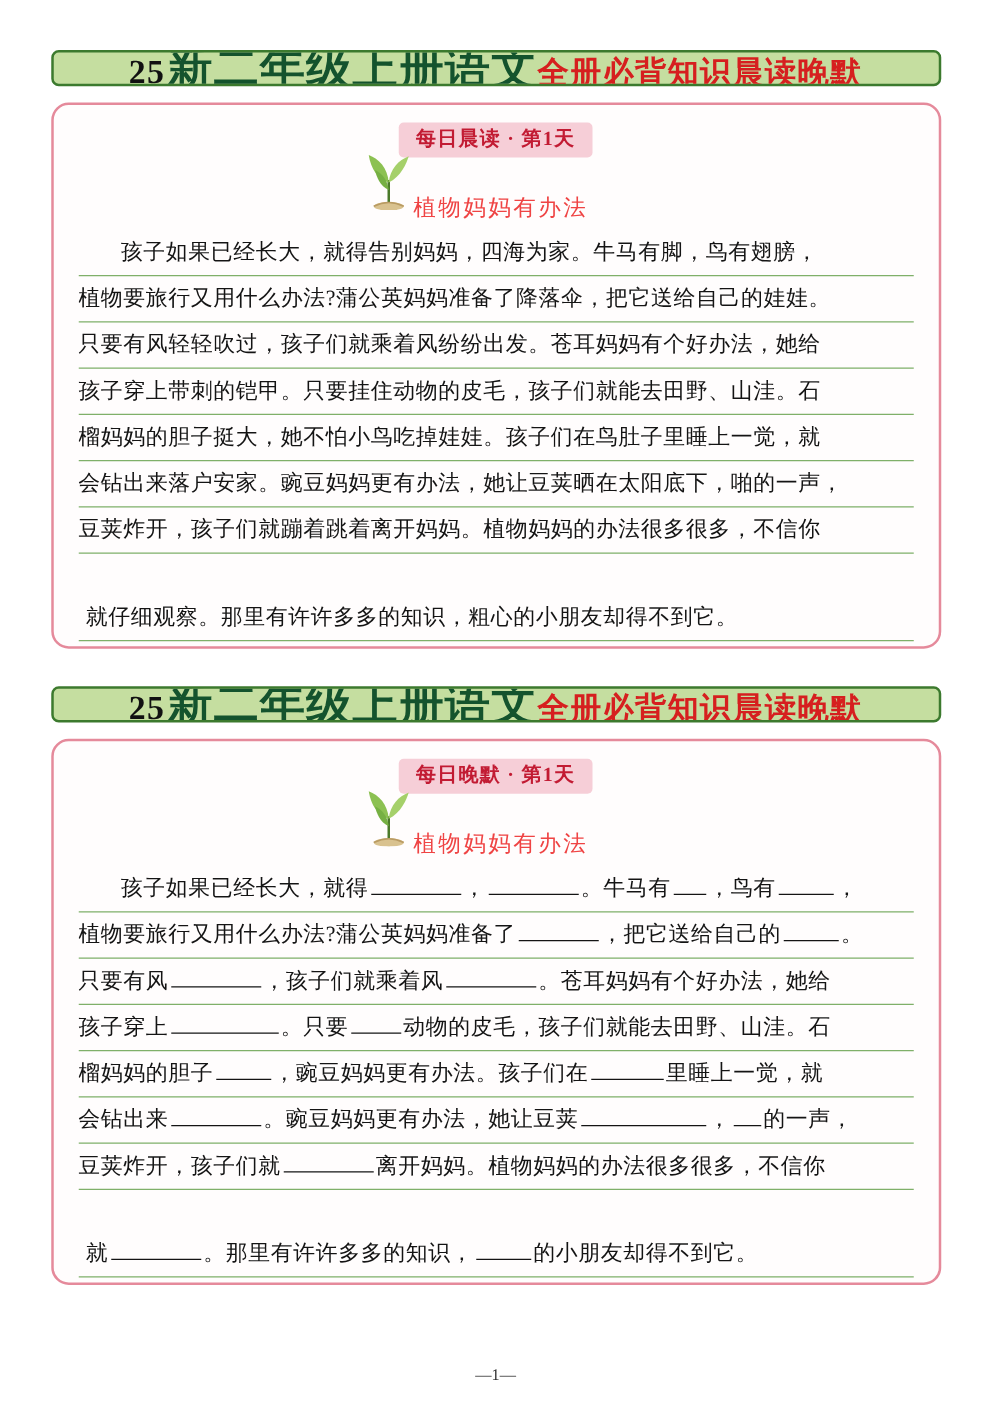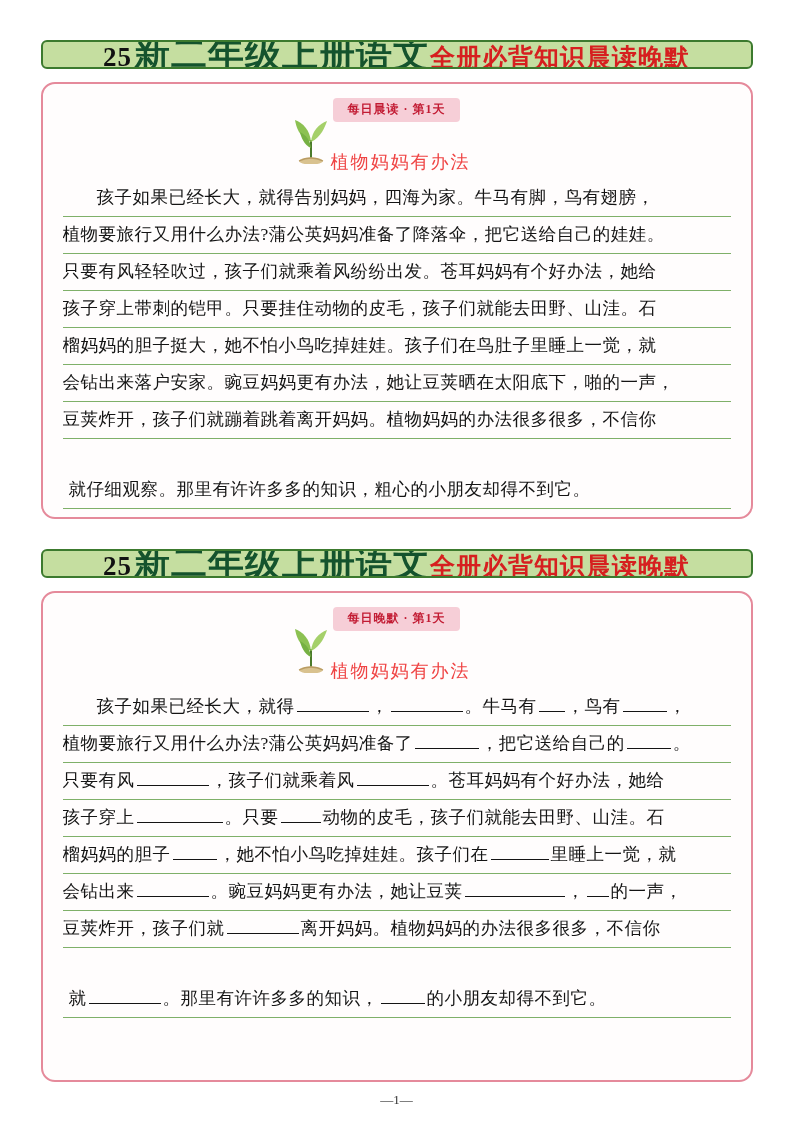--- a/index.html
+++ b/index.html
@@ -61,31 +61,31 @@
   .card {
     width: 712px;
     margin: 13px auto 0 auto;
     border: 2px solid #e58a9b;
     border-radius: 14px;
     background: #fffdfd;
     padding: 14px 20px 18px 20px;
     position: relative;
   }
   .card.first { height: 437px; }
-  .card.second { height: 491px; }
+  .card.second { height: 437px; }
 
   .badge-wrap {
     display: flex;
     justify-content: center;
     margin-bottom: 2px;
   }
   .badge {
     background: #f6ced7;
     color: #c21b33;
-    font-size: 12px;
+    font-size: 16px;
     font-weight: bold;
     padding: 3px 14px 4px 14px;
     border-radius: 4px;
     letter-spacing: 1px;
     font-family: "Liberation Serif", "DejaVu Serif", serif;
   }
 
   .title-row {
     display: flex;
     align-items: flex-end;
@@ -219,21 +219,21 @@
         </svg>
       </span>
       <span class="lesson-title">植物妈妈有办法</span>
     </div>
 
     <div class="body" id="fill-body">
         <div class="line indent"><span>孩子如果已经长大，就得</span><span class="blank" style="width: 72px;"></span><span>，</span><span class="blank" style="width: 72px;"></span><span>。牛马有</span><span class="blank" style="width: 26px;"></span><span>，鸟有</span><span class="blank" style="width: 44px;"></span><span>，</span></div>
         <div class="line"><span>植物要旅行又用什么办法?蒲公英妈妈准备了</span><span class="blank" style="width: 64px;"></span><span>，把它送给自己的</span><span class="blank" style="width: 44px;"></span><span>。</span></div>
         <div class="line"><span>只要有风</span><span class="blank" style="width: 72px;"></span><span>，孩子们就乘着风</span><span class="blank" style="width: 72px;"></span><span>。苍耳妈妈有个好办法，她给</span></div>
         <div class="line"><span>孩子穿上</span><span class="blank" style="width: 86px;"></span><span>。只要</span><span class="blank" style="width: 40px;"></span><span>动物的皮毛，孩子们就能去田野、山洼。石</span></div>
-        <div class="line"><span>榴妈妈的胆子</span><span class="blank" style="width: 44px;"></span><span>，她不怕小鸟吃掉娃娃。孩子们在</span><span class="blank" style="width: 58px;"></span><span>里睡上一觉，就</span></div>
+        <div class="line"><span>榴妈妈的胆子</span><span class="blank" style="width: 44px;"></span><span>，豌豆妈妈更有办法。孩子们在</span><span class="blank" style="width: 58px;"></span><span>里睡上一觉，就</span></div>
         <div class="line"><span>会钻出来</span><span class="blank" style="width: 72px;"></span><span>。豌豆妈妈更有办法，她让豆荚</span><span class="blank" style="width: 100px;"></span><span>，</span><span class="blank" style="width: 22px;"></span><span>的一声，</span></div>
         <div class="line"><span>豆荚炸开，孩子们就</span><span class="blank" style="width: 72px;"></span><span>离开妈妈。植物妈妈的办法很多很多，不信你</span></div>
         <div class="line pad"><span>就</span><span class="blank" style="width: 72px;"></span><span>。那里有许许多多的知识，</span><span class="blank" style="width: 44px;"></span><span>的小朋友却得不到它。</span></div>
       </div>
   </div>
 
   <div class="footer">—1—</div>
 </div>
 
 </body></html>

